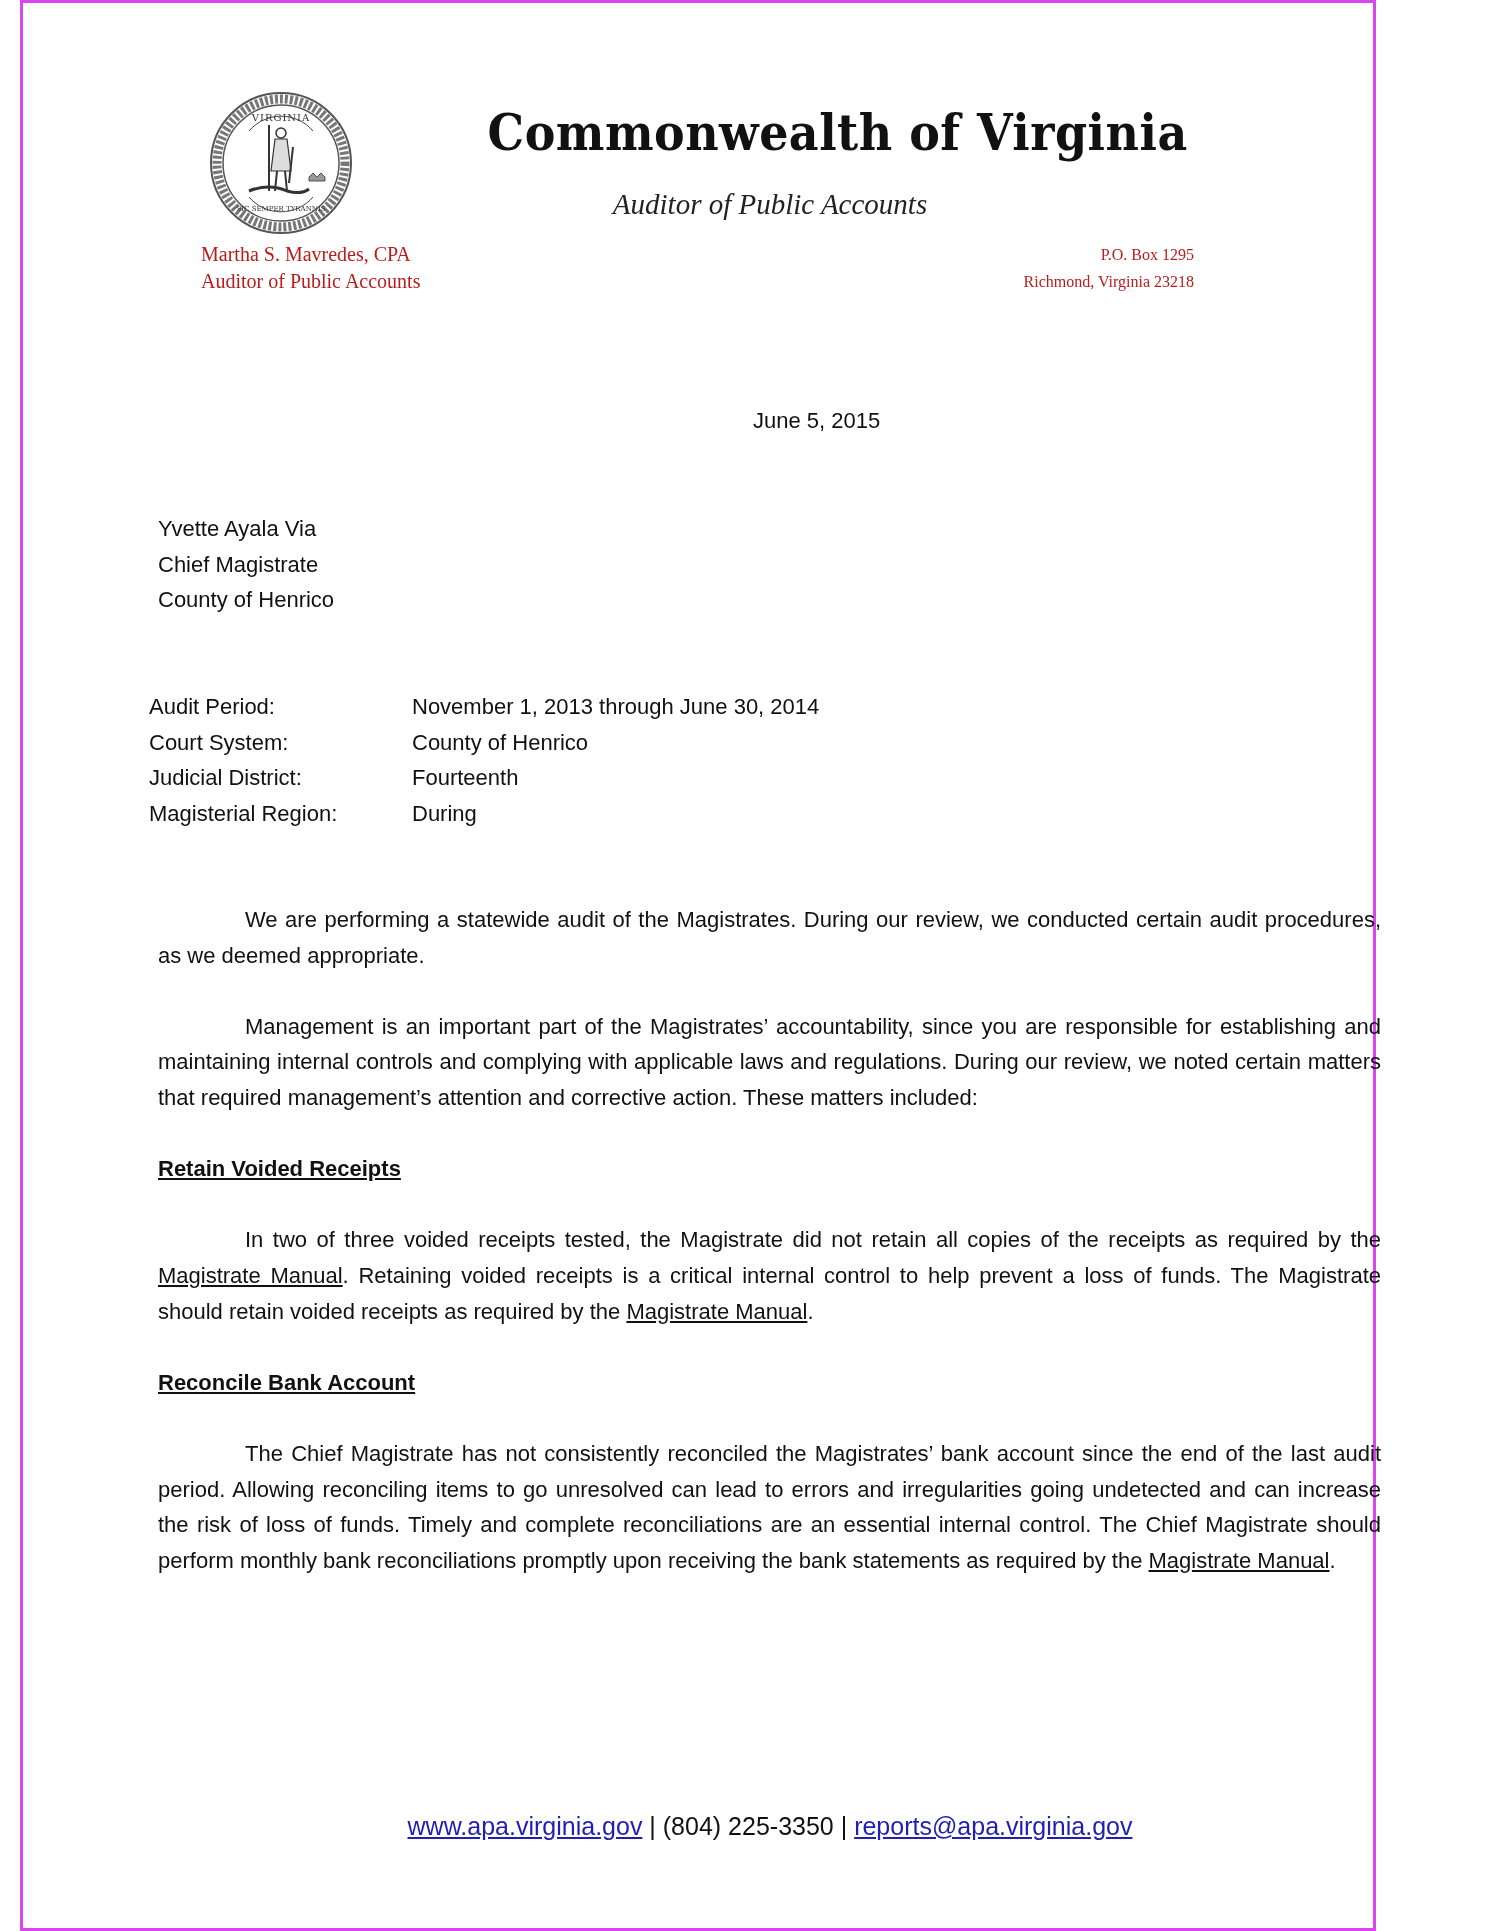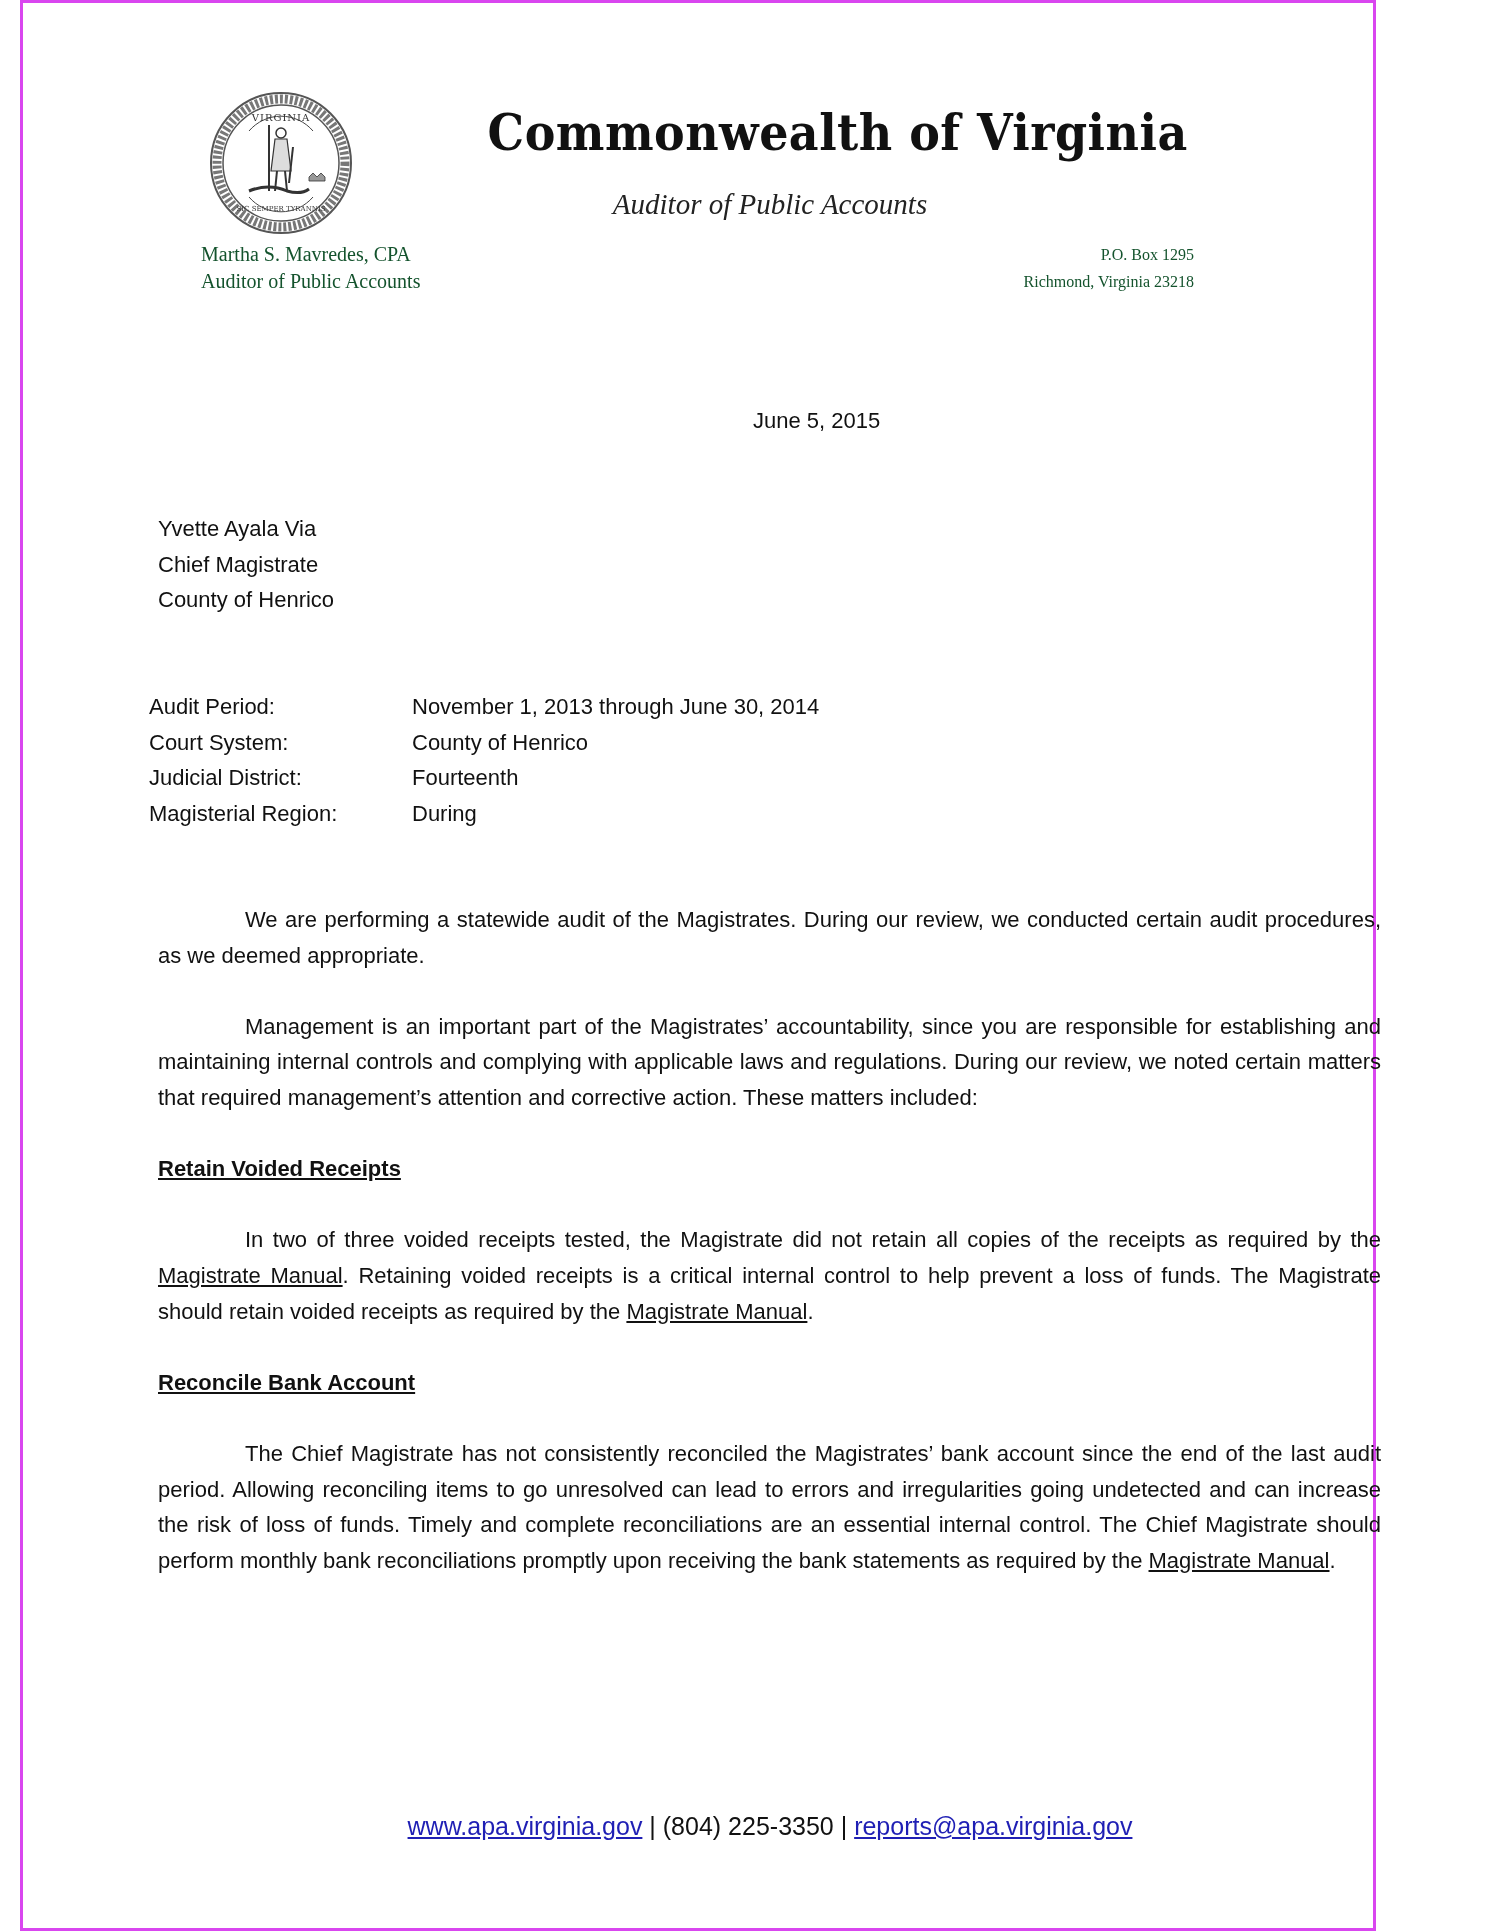--- a/index.html
+++ b/index.html
@@ -2,21 +2,21 @@
 <html><head>
   <meta charset="utf-8">
   <style>
     html, body { margin: 0; padding: 0; background: #ffffff; }
     body { width: 1494px; height: 1931px; position: relative; overflow: hidden; }
     .page {
       position: absolute; left: 0; top: 0;
       width: 1356px; height: 1931px; box-sizing: border-box;
       border: 3px solid #d946ef; background: #ffffff; margin-left: 20px;
     }
-    .serif { font-family: "Liberation Serif", "DejaVu Serif", serif; color: #14532d; }
+    .serif { font-family: "Liberation Serif", "DejaVu Serif", serif; color: #b91c1c; }
     .sans  { font-family: "Liberation Sans", "DejaVu Sans", sans-serif; color: #111; }
 
     
     .seal { position: absolute; left: 186px; top: 88px; width: 144px; height: 144px; }
     .title {
       position: absolute; left: 440px; top: 100px; width: 614px;
       font-family: "DejaVu Serif", "Liberation Serif", serif;
       font-size: 50px; font-weight: bold; letter-spacing: 0.5px; line-height: 60px;
       color: #111; text-align: center; white-space: nowrap;
       transform: scaleX(0.92); transform-origin: center;

